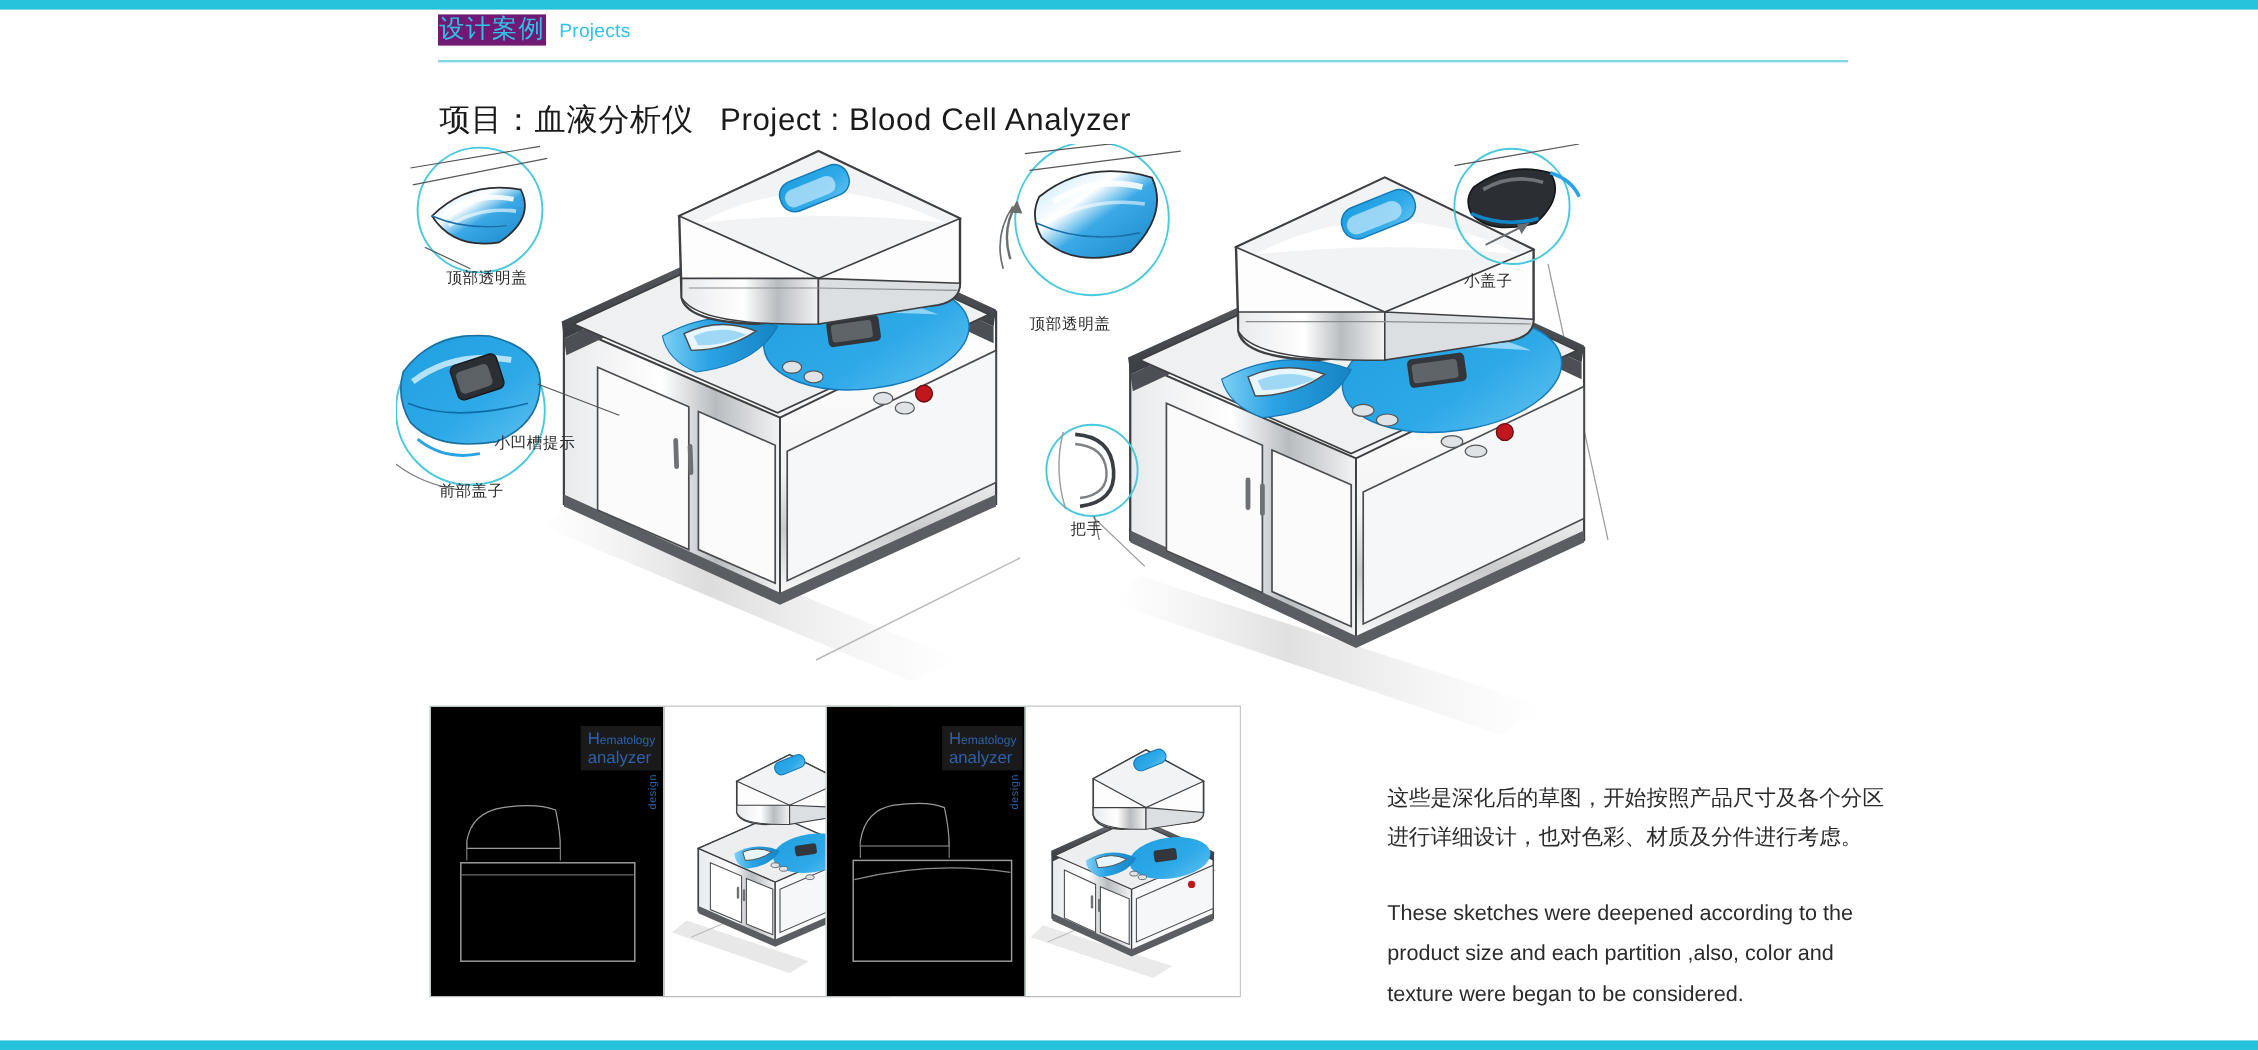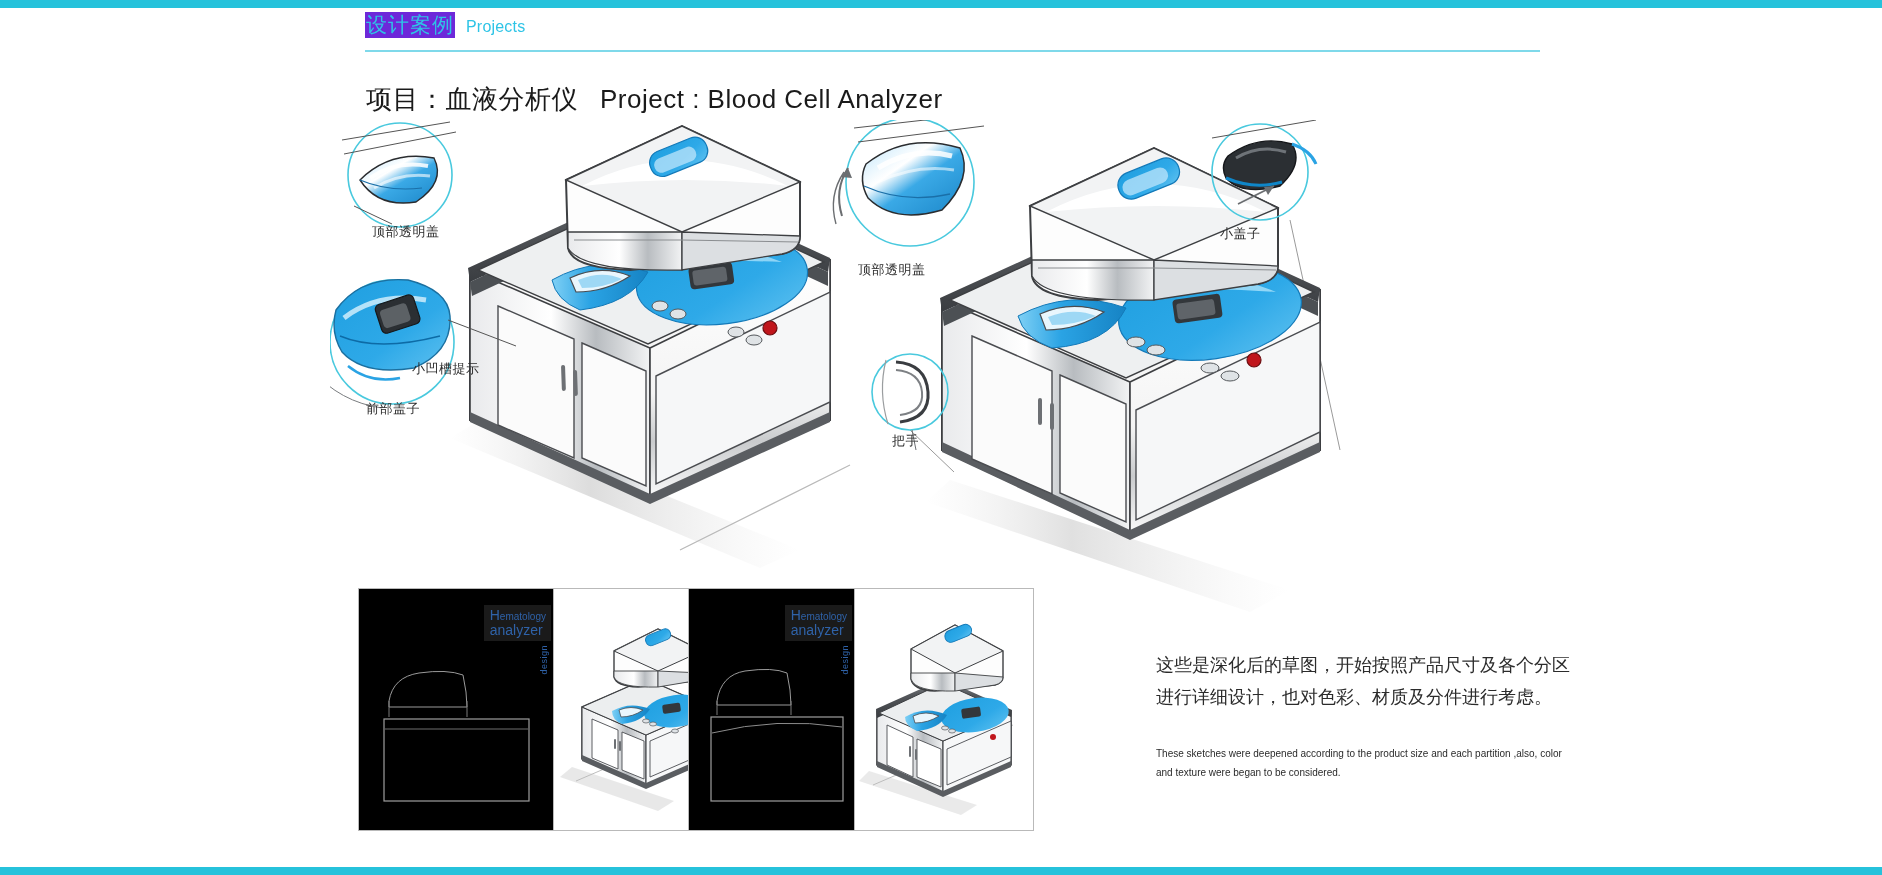--- a/index.html
+++ b/index.html
@@ -25,21 +25,21 @@
   
   .header {
     position:absolute; left:365px; top:12px; width:1175px; height:40px;
   }
   .header-tabs {
     display:flex; align-items:baseline; gap:11px;
     font-size:21px; height:34px;
   }
   .tab-cn {
     color:#2ec4e6; font-weight:400; letter-spacing:1px;
-    background:#6d28d9; padding:1px 1px 2px 1px; line-height:1.1;
+    background:#701a75; padding:1px 1px 2px 1px; line-height:1.1;
   }
   .tab-en {
     color:#2ec4e6; font-weight:400; font-size:16px; letter-spacing:.2px;
   }
   .header-rule {
     position:absolute; left:0; top:38px; width:1175px; height:2px;
     background:#7fd9ea;
   }
 
   
@@ -95,21 +95,21 @@
   }
   .copy h3 {
     margin:0 0 12px 0; font-size:17px; font-weight:700; color:#161616;
     letter-spacing:.5px;
   }
   .copy p {
     margin:0; font-size:18px; line-height:1.75; color:#2b2b2b;
   }
   .copy .sp { height:32px; }
   .copy h3.en { font-weight:400; font-size:19px; margin-bottom:6px;}
-  .copy p.en { font-size:10px; line-height:1.85; }
+  .copy p.en { font-size:18px; line-height:1.85; }
 </style>
 </head>
 <body>
 
 <div class="bar-top"></div>
 <div class="bar-bottom"></div>
 
 <div class="header">
   <div class="header-tabs">
     <span class="tab-cn">设计案例</span>

